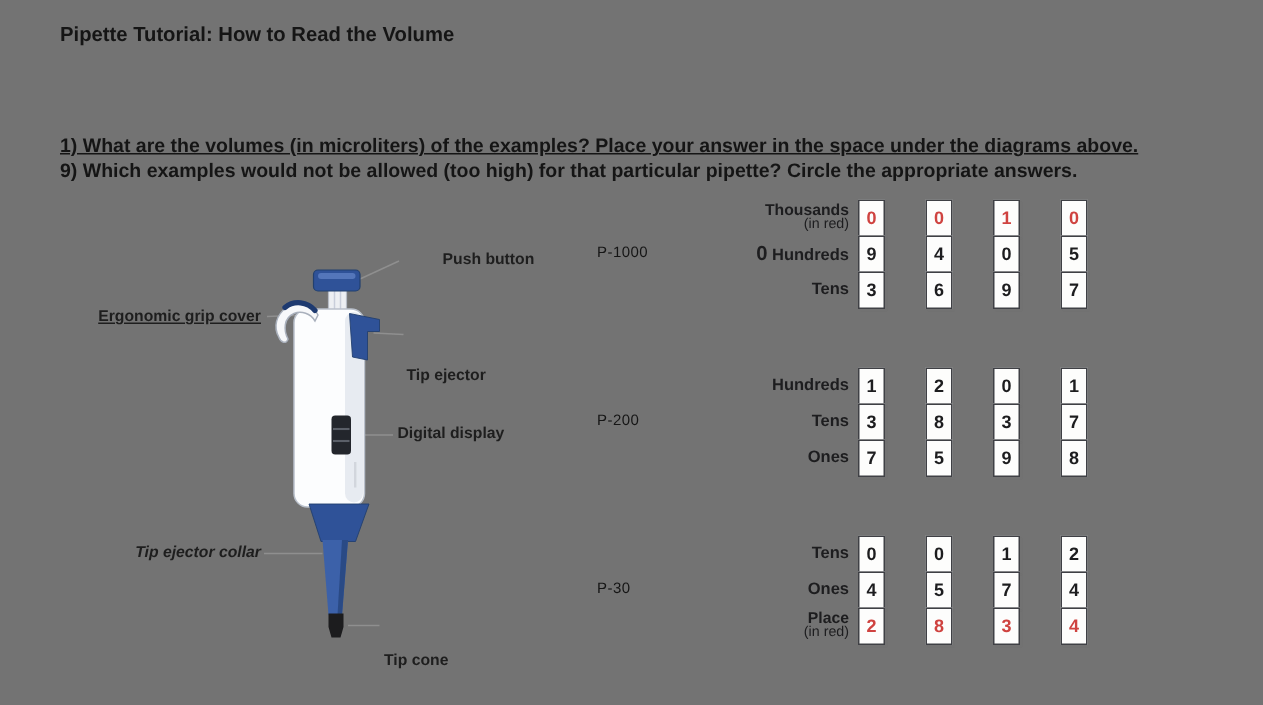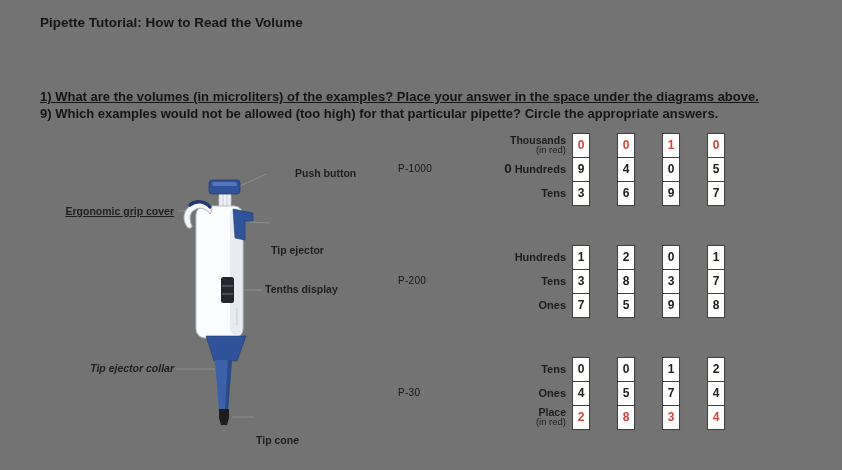--- a/index.html
+++ b/index.html
@@ -106,21 +106,21 @@
       <path d="M155,200 L172,200 L168,250 L159,250 Z" fill="#3c61a9"></path>
       <path d="M168,200 L172,200 L168,250 L165,250 Z" fill="#2a4a85"></path>
     </g>
 
     <path d="M159,249 L169,249 L169,258 L167,265 L161,265 L159,258 Z" fill="#1c1c1e"></path>
   </svg>
 
   <div class="part-label lbl-push">Push button</div>
   <div class="part-label lbl-grip">Ergonomic grip cover</div>
   <div class="part-label lbl-eject">Tip ejector</div>
-  <div class="part-label lbl-display">Tenths display</div>
+  <div class="part-label lbl-display">Digital display</div>
   <div class="part-label lbl-collar">Tip ejector collar</div>
   <div class="part-label lbl-cone">Tip cone</div>
 
   <section class="setting-row row-1">
     <div class="p-name">P-1000</div>
     <div class="labels-col">
       <div class="place-label two-line">
         <span>Thousands</span>
         <span class="note">(in red)</span>
       </div>

